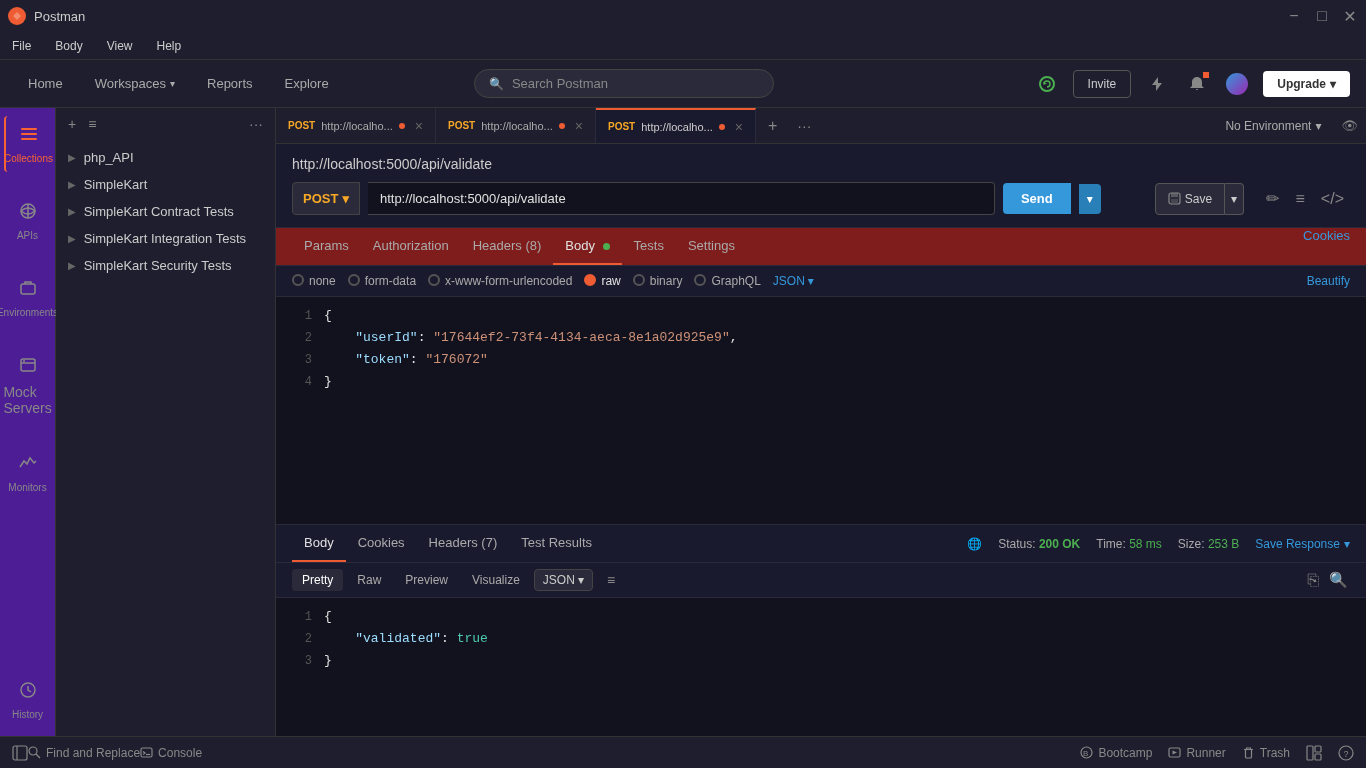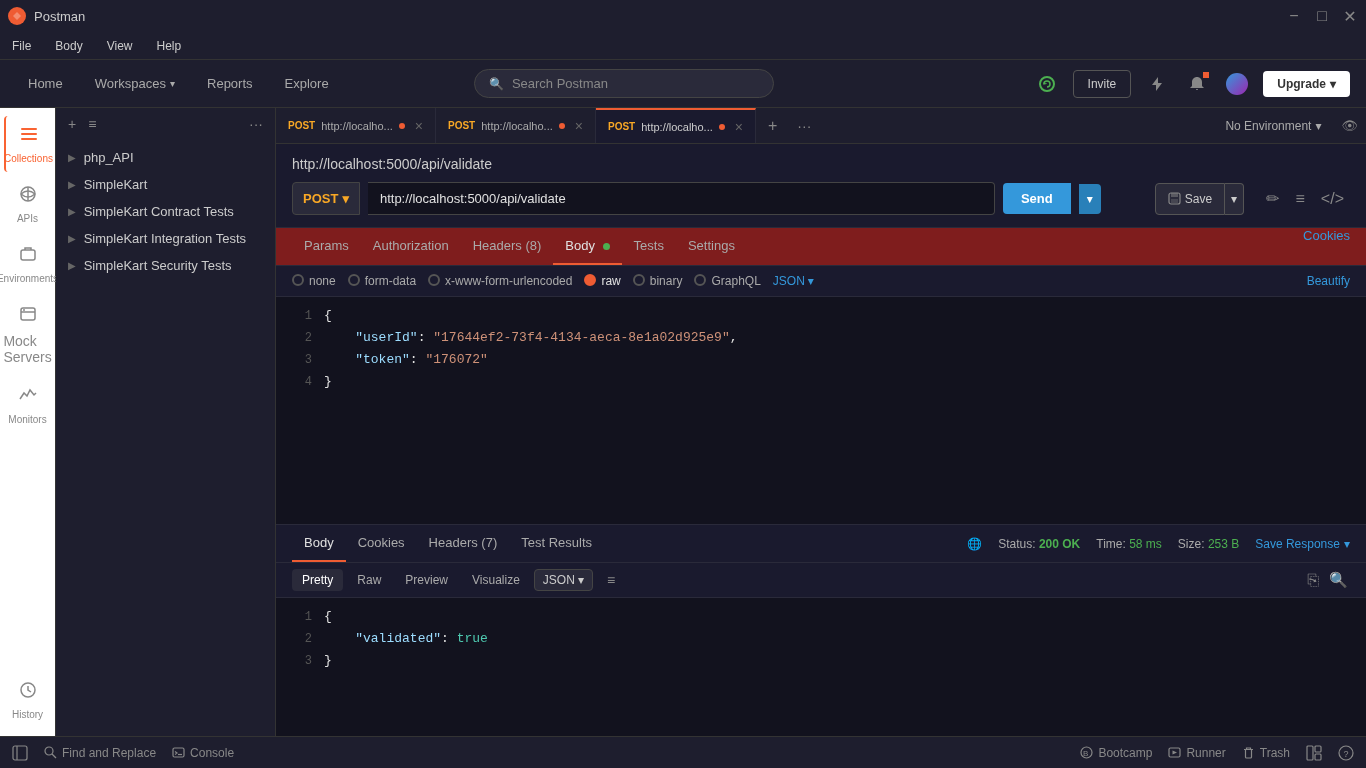--- a/index.html
+++ b/index.html
@@ -24,21 +24,21 @@
     .search-icon-small { font-size: 12px; }
     .nav-right { display: flex; align-items: center; gap: 12px; margin-left: auto; }
     .nav-icon-btn { width: 28px; height: 28px; display: flex; align-items: center; justify-content: center; color: #aaa; cursor: pointer; font-size: 16px; position: relative; }
     .upgrade-btn { background: #fff; color: #333; font-size: 12px; font-weight: 600; padding: 6px 14px; border-radius: 4px; cursor: pointer; display: flex; align-items: center; gap: 4px; }
     .invite-btn { border: 1px solid #555; color: #ccc; font-size: 12px; padding: 6px 14px; border-radius: 4px; cursor: pointer; display: flex; align-items: center; gap: 4px; }
 
     
     .main { display: flex; height: calc(768px - 32px - 28px - 48px - 32px); }
 
     
-    .sidebar-icons { width: 56px; background: #ffffff; border-right: 1px solid #333; display: flex; flex-direction: column; align-items: center; padding: 8px 0; gap: 4px; }
+    .sidebar-icons { width: 56px; background: #4c1d95; border-right: 1px solid #333; display: flex; flex-direction: column; align-items: center; padding: 8px 0; gap: 21px; }
     .sidebar-icon-item { width: 48px; display: flex; flex-direction: column; align-items: center; padding: 8px 0; cursor: pointer; border-radius: 4px; color: #888; font-size: 10px; gap: 4px; }
     .sidebar-icon-item.active { color: #f96332; border-left: 2px solid #f96332; }
     .sidebar-icon-item .icon-sym { font-size: 18px; }
 
     
     .sidebar-panel { width: 220px; background: #1e1e2e; border-right: 1px solid #333; display: flex; flex-direction: column; }
     .sidebar-panel-header { padding: 10px 12px; display: flex; align-items: center; justify-content: space-between; border-bottom: 1px solid #2a2a3a; }
     .workspace-title { font-size: 13px; color: #e0e0e0; font-weight: 600; }
     .sidebar-action-btn { background: #333; color: #ccc; border: none; padding: 4px 10px; font-size: 12px; border-radius: 4px; cursor: pointer; }
     .sidebar-action-btn.import-btn { background: transparent; border: 1px solid #555; }
@@ -116,21 +116,21 @@
 
     
     .resp-inner-tabs { display: flex; align-items: center; gap: 4px; padding: 6px 16px; border-bottom: 1px solid #2a2a3a; }
     .resp-inner-tab { padding: 4px 10px; color: #aaa; font-size: 12px; cursor: pointer; border-radius: 4px; }
     .resp-inner-tab.active { background: #2a2a3a; color: #fff; }
     .json-format-select { background: #2a2a3a; border: 1px solid #444; color: #ccc; font-size: 12px; padding: 3px 8px; border-radius: 4px; cursor: pointer; display: flex; align-items: center; gap: 3px; }
     .resp-icons { margin-left: auto; display: flex; gap: 6px; }
     .resp-icon-btn { color: #888; font-size: 15px; cursor: pointer; padding: 2px; }
 
     
-    .bottom-bar { height: 32px; background: #1e1e2e; border-top: 1px solid #333; display: flex; align-items: center; padding: 0 12px; gap: 16px; }
+    .bottom-bar { height: 32px; background: #1e1e2e; border-top: 1px solid #333; display: flex; align-items: center; padding: 0 12px; }
     .bottom-item { display: flex; align-items: center; gap: 5px; color: #888; font-size: 12px; cursor: pointer; }
     .bottom-right { margin-left: auto; display: flex; gap: 16px; }
 
     
     ::-webkit-scrollbar { width: 4px; height: 4px; }
     ::-webkit-scrollbar-track { background: #1a1a2e; }
     ::-webkit-scrollbar-thumb { background: #444; border-radius: 2px; }
     .avatar-icon { width: 22px; height: 22px; background: linear-gradient(135deg, #3498db, #9c27b0); border-radius: 50%; }
   </style>
 </head>

